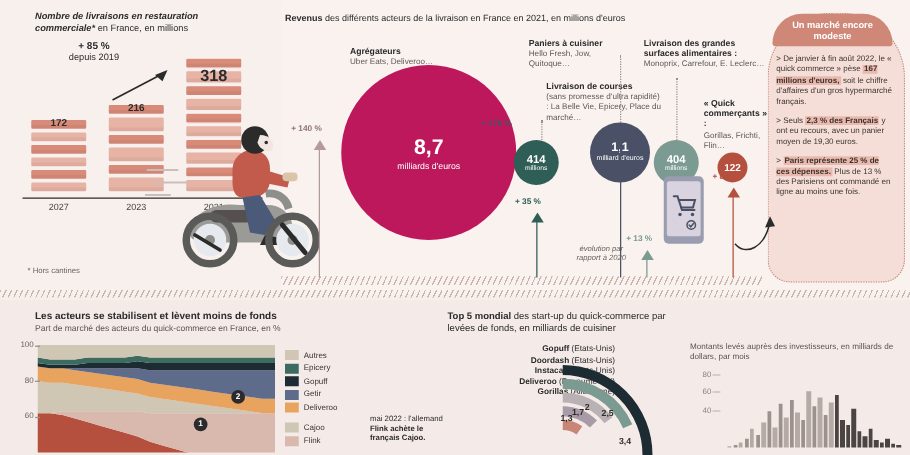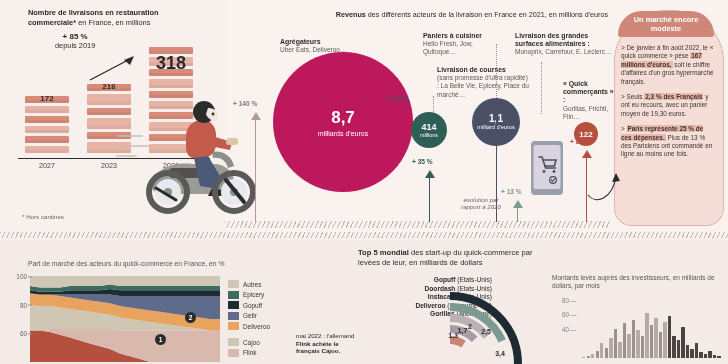--- a/index.html
+++ b/index.html
@@ -14,40 +14,40 @@
   .hatch{
     background-image:repeating-linear-gradient(115deg,#c8b5ae 0 1px,transparent 1px 4px);
   }
 
   
   .top{position:absolute;left:0;top:0;width:728px;height:236px;background:#f9f2ef;}
 
   
   .tl{position:absolute;left:0;top:0;width:225px;height:236px;background:#f8f0ed;}
   .tl-title{position:absolute;left:28px;top:8px;width:180px;font-size:7.4px;line-height:10px;}
-  .tl-title b{font-weight:bold;}
+  .tl-title b{font-weight:bold;font-style:italic;}
   .bars{position:absolute;left:24px;top:60px;width:180px;height:95px;}
   .barcol{position:absolute;bottom:0;width:46px;}
   .box{background:#e6b3a5;border:1px solid #f8f0ed;border-radius:2px;margin-bottom:1px;
        box-shadow:inset 0 -3px 0 rgba(0,0,0,.045);}
   .box.lid{background:#d98b79;height:7px;}
   .barval{position:absolute;width:60px;text-align:center;font-weight:bold;}
   .axis{position:absolute;left:18px;top:158px;width:192px;height:1px;background:#2b2b2b;}
   .yr{position:absolute;top:161px;font-size:7.2px;color:#4a4442;width:46px;text-align:center;}
   .pct85{position:absolute;left:55px;top:32px;font-size:7.4px;line-height:9px;text-align:center;}
   .pct85 b{font-weight:bold;font-size:8px;}
   .arrow-up{position:absolute;left:88px;top:52px;width:52px;height:30px;}
   .note-hors{position:absolute;left:22px;top:213px;font-size:6.2px;color:#6b6360;}
 
   
   .scooter{position:absolute;left:116px;top:92px;width:140px;height:128px;}
 
   
   .tc{position:absolute;left:225px;top:0;width:385px;height:236px;}
-  .tc-title{position:absolute;left:3px;top:10px;width:380px;font-size:7.2px;line-height:9px;text-align:right;}
+  .tc-title{position:absolute;left:3px;top:10px;width:380px;font-size:7.2px;line-height:9px;}
   .bub{position:absolute;border-radius:50%;display:flex;flex-direction:column;
        align-items:center;justify-content:center;color:#fff;text-align:center;}
   .bub .v{font-weight:bold;}
   .bub .u{font-weight:normal;}
   .lab{position:absolute;font-size:6.5px;line-height:8.2px;}
   .lab b{font-weight:bold;font-size:6.9px;}
   .lab .gr{color:#5e5856;}
   .dash{position:absolute;width:0;border-left:1px dotted #9c8f8b;}
   .stem{position:absolute;width:1.4px;}
   .pctlab{position:absolute;font-size:6.6px;font-weight:bold;}
@@ -152,21 +152,21 @@
             <div class="box" style="height: 8.77059px;"></div>
             <div class="box lid"></div>
             <div class="box" style="height: 8.77059px;"></div>
             <div class="box lid"></div>
             <div class="box" style="height: 8.77059px;"></div>
             <div class="box lid"></div>
             <div class="box" style="height: 8.77059px;"></div>
             <div class="box lid"></div>
             <div class="box" style="height: 8.77059px;"></div>
           </div>
-          <div class="barval" style="left: 117px; top: -6.85294px; font-size: 18px; text-align: center;">318</div>
+          <div class="barval" style="left: 117px; top: -6.85294px; font-size: 13px; text-align: center;">318</div>
         </div>
       <div class="axis"></div>
       <div class="yr" style="left:24px;">2027</div>
       <div class="yr" style="left:86px;">2023</div>
       <div class="yr" style="left:148px;">2021</div>
 
       <div class="note-hors">* Hors cantines</div>
 
       <svg class="scooter" viewBox="0 0 140 128">
         <g stroke="#cbbdb8" stroke-width="1.6" stroke-linecap="round">
@@ -234,20 +234,24 @@
       <div class="bub" style="left:48px;top:52px;width:140px;height:140px;background:#be185d;">
         <span class="v" style="font-size:17px;">8,7</span>
         <span class="u" style="font-size:7px;margin-top:2px;">milliards d'euros</span>
       </div>
       <div class="bub" style="left:247px;top:98px;width:48px;height:48px;background:#4a5166;">
         <span class="v" style="font-size:10px;">1,1</span>
         <span class="u" style="font-size:5.6px;line-height:6.4px;">milliard d'euros</span>
       </div>
       <div class="bub" style="left:186px;top:112px;width:36px;height:36px;background:#2f5e56;">
         <span class="v" style="font-size:9px;">414</span>
+        <span class="u" style="font-size:5.4px;">millions</span>
+      </div>
+      <div class="bub" style="left:298px;top:112px;width:36px;height:36px;background:#7a9a92;">
+        <span class="v" style="font-size:9px;">404</span>
         <span class="u" style="font-size:5.4px;">millions</span>
       </div>
       <div class="bub" style="left:349px;top:122px;width:24px;height:24px;background:#b5503f;">
         <span class="v" style="font-size:8px;">122</span>
       </div>
 
       <div class="stem" style="left:30px;top:118px;height:104px;background:#b59a9c;"></div>
       <svg style="position:absolute;left:25px;top:112px;width:12px;height:10px;" viewBox="0 0 12 10">
           <path d="M6 0 L11 8 L1 8 Z" fill="#b59a9c"></path>
         </svg>
@@ -314,20 +318,21 @@
       <path d="M2 30 C10 40 26 34 30 12" stroke="#2b2b2b" stroke-width="1.2" fill="none"></path>
       <path d="M30 8 L26 17 L34 16 Z" fill="#2b2b2b"></path>
     </svg>
   </div>
 
   <div class="divider hatch"></div>
 
   <div class="bot">
 
     <div class="bl">
+      <div class="bl-t1">Les acteurs se stabilisent et lèvent moins de fonds</div>
       <div class="bl-t2">Part de marché des acteurs du quick-commerce en France, en %</div>
       <div class="areaWrap" id="areaHost"><svg viewBox="0 0 190 86" width="190" height="86">
             <path d="M0.0 54.5 L10.0 54.5 L20.0 55.9 L30.0 58.8 L40.0 61.6 L50.0 64.5 L60.0 67.4 L70.0 70.2 L80.0 73.1 L90.0 77.4 L100.0 80.3 L110.0 83.1 L120.0 86.0 L130.0 88.9 L140.0 90.3 L150.0 91.7 L160.0 93.2 L170.0 94.6 L180.0 96.0 L190.0 96.0 L190.0 143.3 L180.0 143.3 L170.0 143.3 L160.0 143.3 L150.0 143.3 L140.0 143.3 L130.0 143.3 L120.0 143.3 L110.0 143.3 L100.0 143.3 L90.0 143.3 L80.0 143.3 L70.0 143.3 L60.0 143.3 L50.0 143.3 L40.0 143.3 L30.0 143.3 L20.0 143.3 L10.0 143.3 L0.0 143.3 Z" fill="#b5503f"></path>
             <path d="M0.0 54.5 L10.0 54.5 L20.0 53.0 L30.0 53.0 L40.0 53.0 L50.0 53.0 L60.0 53.0 L70.0 53.0 L80.0 53.0 L90.0 54.5 L100.0 54.5 L110.0 54.5 L120.0 54.5 L130.0 54.5 L140.0 54.5 L150.0 54.5 L160.0 54.5 L170.0 54.5 L180.0 54.5 L190.0 54.5 L190.0 96.0 L180.0 96.0 L170.0 94.6 L160.0 93.2 L150.0 91.7 L140.0 90.3 L130.0 88.9 L120.0 86.0 L110.0 83.1 L100.0 80.3 L90.0 77.4 L80.0 73.1 L70.0 70.2 L60.0 67.4 L50.0 64.5 L40.0 61.6 L30.0 58.8 L20.0 55.9 L10.0 54.5 L0.0 54.5 Z" fill="#d9b8ad"></path>
             <path d="M0.0 28.7 L10.0 30.1 L20.0 30.1 L30.0 31.5 L40.0 33.0 L50.0 34.4 L60.0 35.8 L70.0 37.3 L80.0 38.7 L90.0 41.6 L100.0 43.0 L110.0 44.4 L120.0 45.9 L130.0 47.3 L140.0 48.7 L150.0 50.2 L160.0 51.6 L170.0 53.0 L180.0 54.5 L190.0 54.5 L190.0 54.5 L180.0 54.5 L170.0 54.5 L160.0 54.5 L150.0 54.5 L140.0 54.5 L130.0 54.5 L120.0 54.5 L110.0 54.5 L100.0 54.5 L90.0 54.5 L80.0 53.0 L70.0 53.0 L60.0 53.0 L50.0 53.0 L40.0 53.0 L30.0 53.0 L20.0 53.0 L10.0 54.5 L0.0 54.5 Z" fill="#cfc7b4"></path>
             <path d="M0.0 17.2 L10.0 18.6 L20.0 18.6 L30.0 20.1 L40.0 21.5 L50.0 22.9 L60.0 24.4 L70.0 25.8 L80.0 27.2 L90.0 30.1 L100.0 31.5 L110.0 33.0 L120.0 34.4 L130.0 35.8 L140.0 37.3 L150.0 38.7 L160.0 40.1 L170.0 41.6 L180.0 43.0 L190.0 43.0 L190.0 54.5 L180.0 54.5 L170.0 53.0 L160.0 51.6 L150.0 50.2 L140.0 48.7 L130.0 47.3 L120.0 45.9 L110.0 44.4 L100.0 43.0 L90.0 41.6 L80.0 38.7 L70.0 37.3 L60.0 35.8 L50.0 34.4 L40.0 33.0 L30.0 31.5 L20.0 30.1 L10.0 30.1 L0.0 28.7 Z" fill="#e8a35e"></path>
             <path d="M0.0 17.2 L10.0 18.6 L20.0 18.6 L30.0 18.6 L40.0 18.6 L50.0 18.6 L60.0 18.6 L70.0 18.6 L80.0 18.6 L90.0 20.1 L100.0 20.1 L110.0 20.1 L120.0 20.1 L130.0 20.1 L140.0 20.1 L150.0 20.1 L160.0 20.1 L170.0 20.1 L180.0 20.1 L190.0 20.1 L190.0 43.0 L180.0 43.0 L170.0 41.6 L160.0 40.1 L150.0 38.7 L140.0 37.3 L130.0 35.8 L120.0 34.4 L110.0 33.0 L100.0 31.5 L90.0 30.1 L80.0 27.2 L70.0 25.8 L60.0 24.4 L50.0 22.9 L40.0 21.5 L30.0 20.1 L20.0 18.6 L10.0 18.6 L0.0 17.2 Z" fill="#5e6b8a"></path>
             <path d="M0.0 14.3 L10.0 15.8 L20.0 15.8 L30.0 15.8 L40.0 14.3 L50.0 14.3 L60.0 14.3 L70.0 14.3 L80.0 12.9 L90.0 14.3 L100.0 14.3 L110.0 14.3 L120.0 14.3 L130.0 14.3 L140.0 14.3 L150.0 14.3 L160.0 14.3 L170.0 14.3 L180.0 14.3 L190.0 14.3 L190.0 20.1 L180.0 20.1 L170.0 20.1 L160.0 20.1 L150.0 20.1 L140.0 20.1 L130.0 20.1 L120.0 20.1 L110.0 20.1 L100.0 20.1 L90.0 20.1 L80.0 18.6 L70.0 18.6 L60.0 18.6 L50.0 18.6 L40.0 18.6 L30.0 18.6 L20.0 18.6 L10.0 18.6 L0.0 17.2 Z" fill="#1d2b33"></path>
             <path d="M0.0 10.0 L10.0 11.5 L20.0 11.5 L30.0 11.5 L40.0 10.0 L50.0 10.0 L60.0 10.0 L70.0 10.0 L80.0 8.6 L90.0 10.0 L100.0 10.0 L110.0 10.0 L120.0 10.0 L130.0 10.0 L140.0 10.0 L150.0 10.0 L160.0 10.0 L170.0 10.0 L180.0 10.0 L190.0 10.0 L190.0 14.3 L180.0 14.3 L170.0 14.3 L160.0 14.3 L150.0 14.3 L140.0 14.3 L130.0 14.3 L120.0 14.3 L110.0 14.3 L100.0 14.3 L90.0 14.3 L80.0 12.9 L70.0 14.3 L60.0 14.3 L50.0 14.3 L40.0 14.3 L30.0 15.8 L20.0 15.8 L10.0 15.8 L0.0 14.3 Z" fill="#3d6b60"></path>
             <path d="M0.0 0.0 L10.0 0.0 L20.0 0.0 L30.0 0.0 L40.0 0.0 L50.0 0.0 L60.0 0.0 L70.0 0.0 L80.0 0.0 L90.0 0.0 L100.0 0.0 L110.0 0.0 L120.0 0.0 L130.0 0.0 L140.0 0.0 L150.0 0.0 L160.0 0.0 L170.0 0.0 L180.0 0.0 L190.0 0.0 L190.0 10.0 L180.0 10.0 L170.0 10.0 L160.0 10.0 L150.0 10.0 L140.0 10.0 L130.0 10.0 L120.0 10.0 L110.0 10.0 L100.0 10.0 L90.0 10.0 L80.0 8.6 L70.0 10.0 L60.0 10.0 L50.0 10.0 L40.0 10.0 L30.0 11.5 L20.0 11.5 L10.0 11.5 L0.0 10.0 Z" fill="#cfc7b4"></path>
@@ -364,21 +369,21 @@
         </div>
       <div class="callout" style="left:155px;top:94px;">1</div>
       <div class="callout" style="left:185px;top:72px;">2</div>
       <div class="cnote" style="left:296px;top:92px;width:62px;">
         <span>mai 2022 : l'allemand </span><b>Flink achète le français Cajoo.</b>
       </div>
     </div>
 
     <div class="bc">
       <div class="bc-t1">
-        <b>Top 5 mondial</b><span> des start-up du quick-commerce par levées de leur, en milliards de dollars</span>
+        <b>Top 5 mondial</b><span> des start-up du quick-commerce par levées de fonds, en milliards de cuisiner</span>
       </div>
       <div class="rlabels" id="radialLabels">
           <div class="rlab"><b>Gopuff</b> (Etats-Unis)</div>
           <div class="rlab"><b>Doordash</b> (Etats-Unis)</div>
           <div class="rlab"><b>Instacart</b> (Etats-Unis)</div>
           <div class="rlab"><b>Deliveroo</b> (Royaume-Uni)</div>
           <div class="rlab"><b>Gorillas</b> (Allemagne)</div>
         </div>
       <svg id="radialSvg" style="position:absolute;left:100px;top:26px;width:96px;height:98px;" viewBox="0 0 96 98">
           <path d="M 0 30 A 68 68 0 0 1 68.00 98.00" stroke="#1d2b33" stroke-width="8" fill="none"></path>

